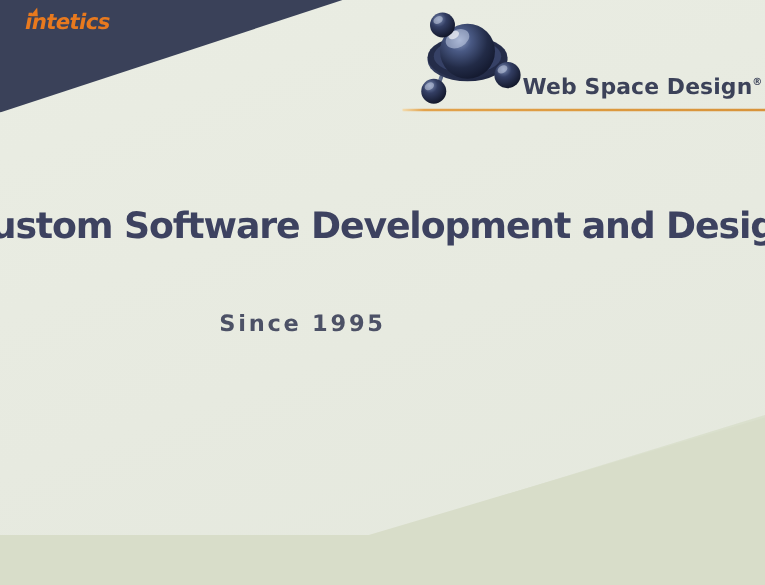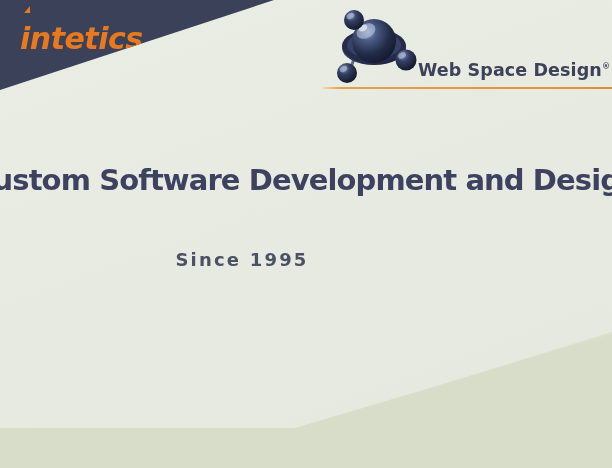--- a/index.html
+++ b/index.html
@@ -56,25 +56,25 @@
     top: 0;
     width: 300px;
     height: 95px;
     background: #3a4159;
     clip-path: polygon(0 0, 274px 0, 0 90px);
   }
 
   .logo-intetics {
     position: absolute;
     left: 20px;
-    top: 24px;
+    top: 10px;
     font-family: "DejaVu Sans", sans-serif;
     font-style: italic;
     font-weight: bold;
-    font-size: 30px;
+    font-size: 17px;
     letter-spacing: -0.5px;
     color: #e8791e;
     line-height: 1;
     white-space: nowrap;
   }
   .logo-accent {
     position: absolute;
     left: 25px;
     top: 6px;
     width: 0;

